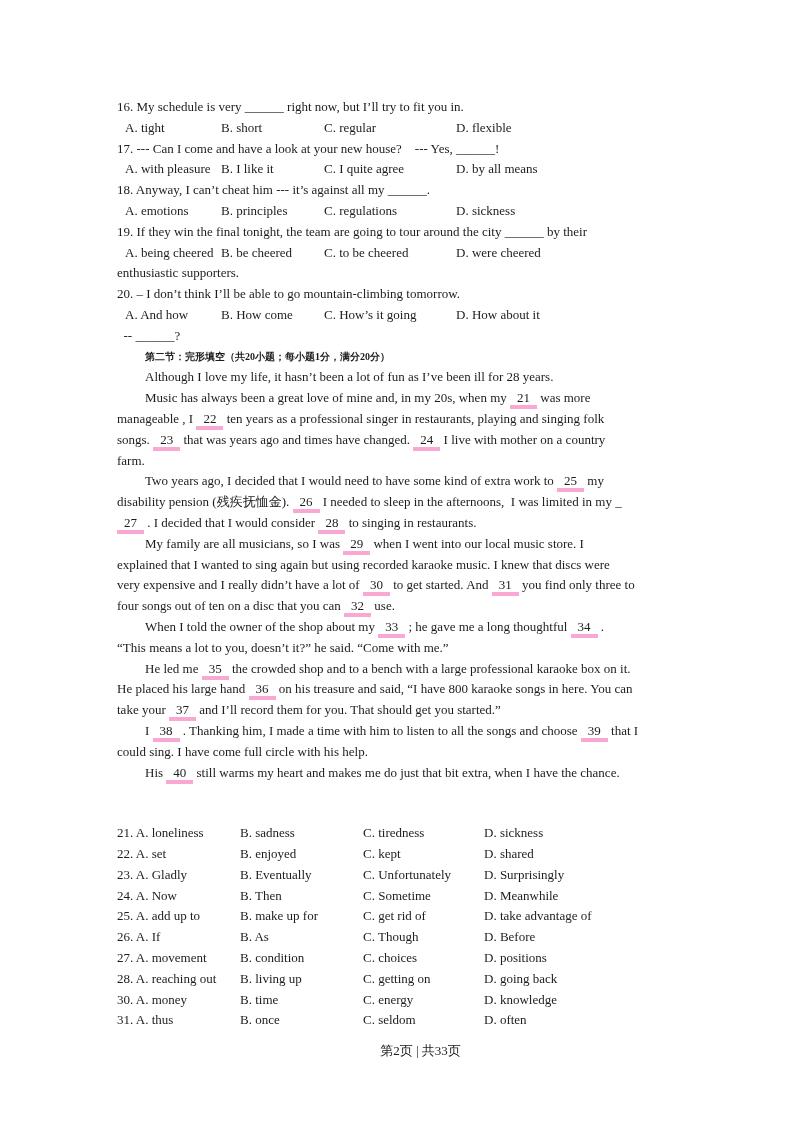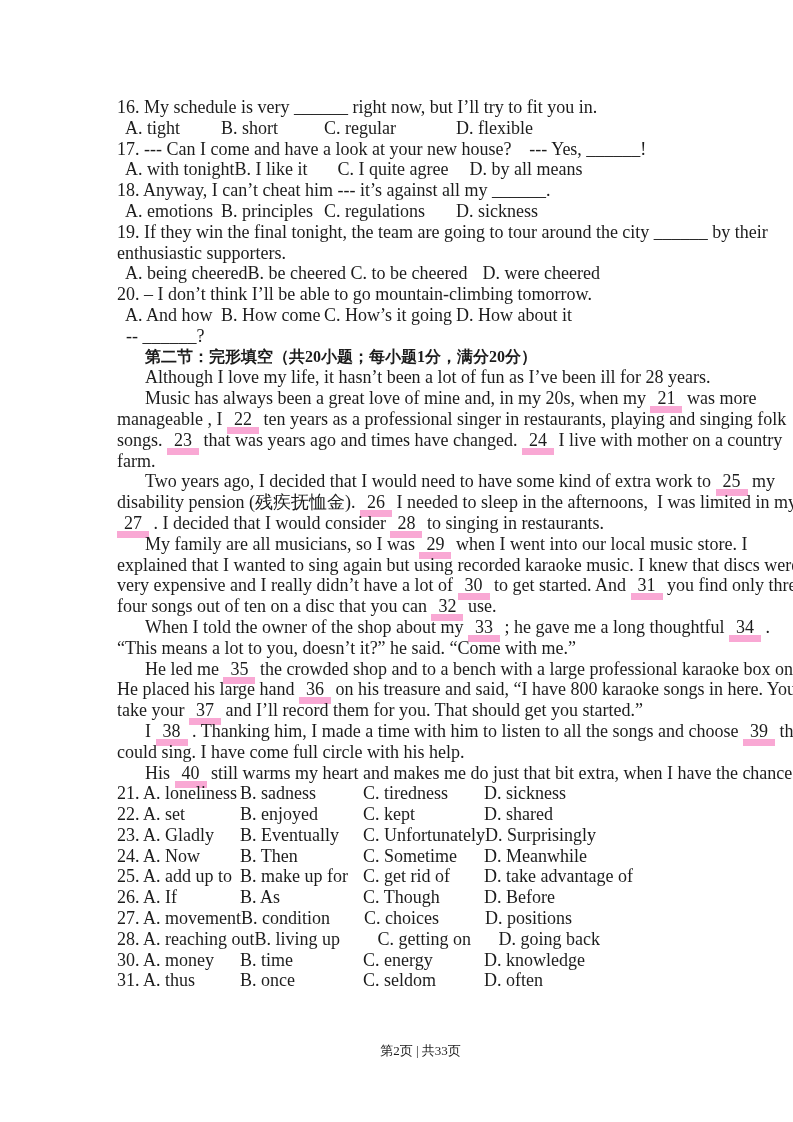--- a/index.html
+++ b/index.html
@@ -14,44 +14,44 @@
     color: #1c1c1c;
   }
   .content {
     position: absolute;
     top: 97px;
     left: 117px;
     width: 560px;
   }
   .line {
     white-space: pre;
-    font-size: 18px;
+    font-size: 13px;
     line-height: 20.8px;
     height: 20.8px;
   }
   .indent { padding-left: 28px; }
   .heading {
     font-weight: bold;
-    font-size: 16px;
+    font-size: 10px;
     padding-left: 28px;
     white-space: pre;
     line-height: 20.8px;
     height: 20.8px;
   }
   .opts .opt { display: inline-block; }
   .q-opts { padding-left: 8px; }
   .q-opts .opt:nth-child(1) { min-width: 96px; }
   .q-opts .opt:nth-child(2) { min-width: 103px; }
   .q-opts .opt:nth-child(3) { min-width: 132px; }
   .c-opts .opt:nth-child(1) { min-width: 123px; }
   .c-opts .opt:nth-child(2) { min-width: 123px; }
-  .c-opts .opt:nth-child(3) { min-width: 121px; }
+  .c-opts .opt:nth-child(3) { min-width: 121px; margin-top: 40px; }
   .blank {
     display: inline-block;
-    border-bottom: 7px solid #f9a8d4;
+    border-bottom: 4px solid #f9a8d4;
     padding: 0 7px;
     line-height: 15px;
   }
   .footer {
     position: absolute;
     top: 1042px;
     left: 0;
     width: 100%;
     text-align: center;
     font-size: 13px;
@@ -61,26 +61,26 @@
 </style>
 </head>
 <body>
 
 <div class="page">
   <div class="content">
     <div id="q1620">
         <div class="line">16. My schedule is very ______ right now, but I’ll try to fit you in.</div>
         <div class="line opts q-opts"><span class="opt">A. tight</span><span class="opt">B. short</span><span class="opt">C. regular</span><span class="opt">D. flexible</span></div>
         <div class="line">17. --- Can I come and have a look at your new house?    --- Yes, ______!</div>
-        <div class="line opts q-opts"><span class="opt">A. with tonight</span><span class="opt">B. I like it</span><span class="opt">C. I quite agree</span><span class="opt">D. by all means</span></div>
+        <div class="line opts q-opts"><span class="opt">A. with pleasure</span><span class="opt">B. I like it</span><span class="opt">C. I quite agree</span><span class="opt">D. by all means</span></div>
         <div class="line">18. Anyway, I can’t cheat him --- it’s against all my ______.</div>
         <div class="line opts q-opts"><span class="opt">A. emotions</span><span class="opt">B. principles</span><span class="opt">C. regulations</span><span class="opt">D. sickness</span></div>
         <div class="line">19. If they win the final tonight, the team are going to tour around the city ______ by their</div>
+        <div class="line opts q-opts"><span class="opt">A. being cheered</span><span class="opt">B. be cheered</span><span class="opt">C. to be cheered</span><span class="opt">D. were cheered</span></div>
         <div class="line">enthusiastic supporters.</div>
-        <div class="line opts q-opts"><span class="opt">A. being cheered</span><span class="opt">B. be cheered</span><span class="opt">C. to be cheered</span><span class="opt">D. were cheered</span></div>
         <div class="line">20. – I don’t think I’ll be able to go mountain-climbing tomorrow.</div>
         <div class="line opts q-opts"><span class="opt">A. And how</span><span class="opt">B. How come</span><span class="opt">C. How’s it going</span><span class="opt">D. How about it</span></div>
         <div class="line">  -- ______?</div>
       </div>
     <div class="heading">第二节：完形填空（共20小题；每小题1分，满分20分）</div>
     <div id="passage">
         <div class="line indent">Although I love my life, it hasn’t been a lot of fun as I’ve been ill for 28 years.</div>
         <div class="line indent">Music has always been a great love of mine and, in my 20s, when my <span class="blank">21</span> was more</div>
         <div class="line">manageable , I <span class="blank">22</span> ten years as a professional singer in restaurants, playing and singing folk</div>
         <div class="line">songs. <span class="blank">23</span> that was years ago and times have changed. <span class="blank">24</span> I live with mother on a country</div>

